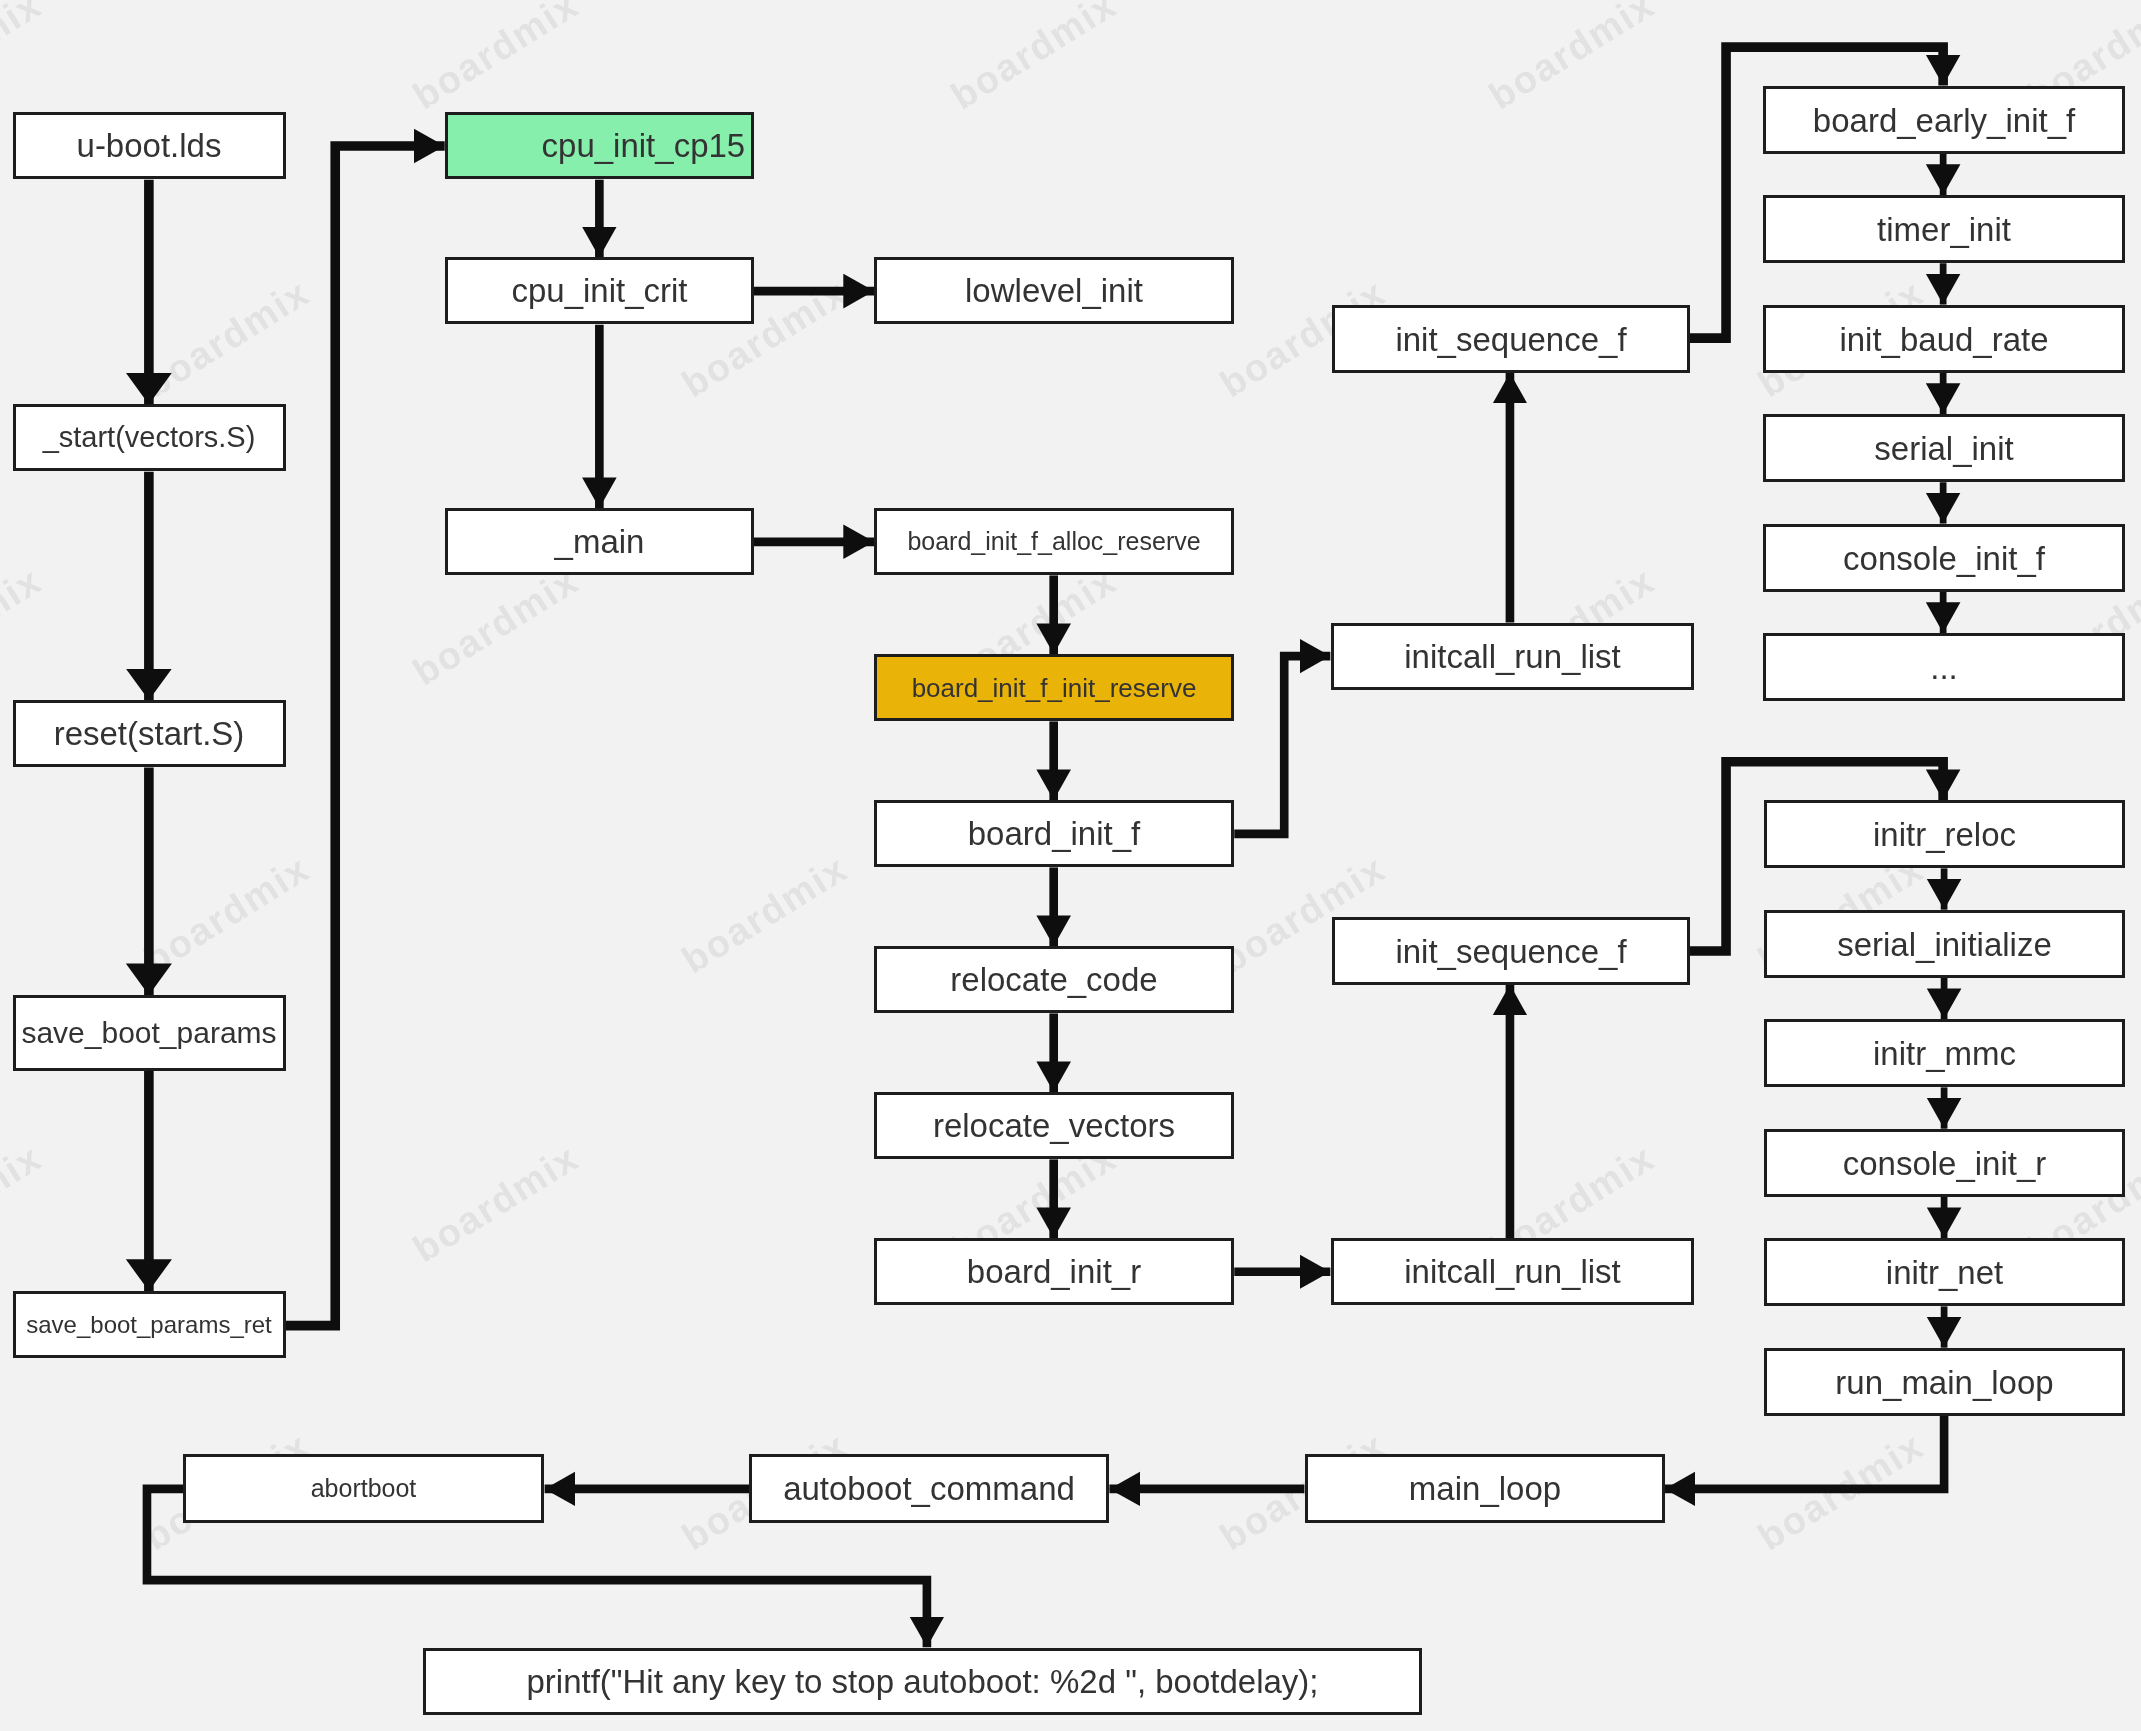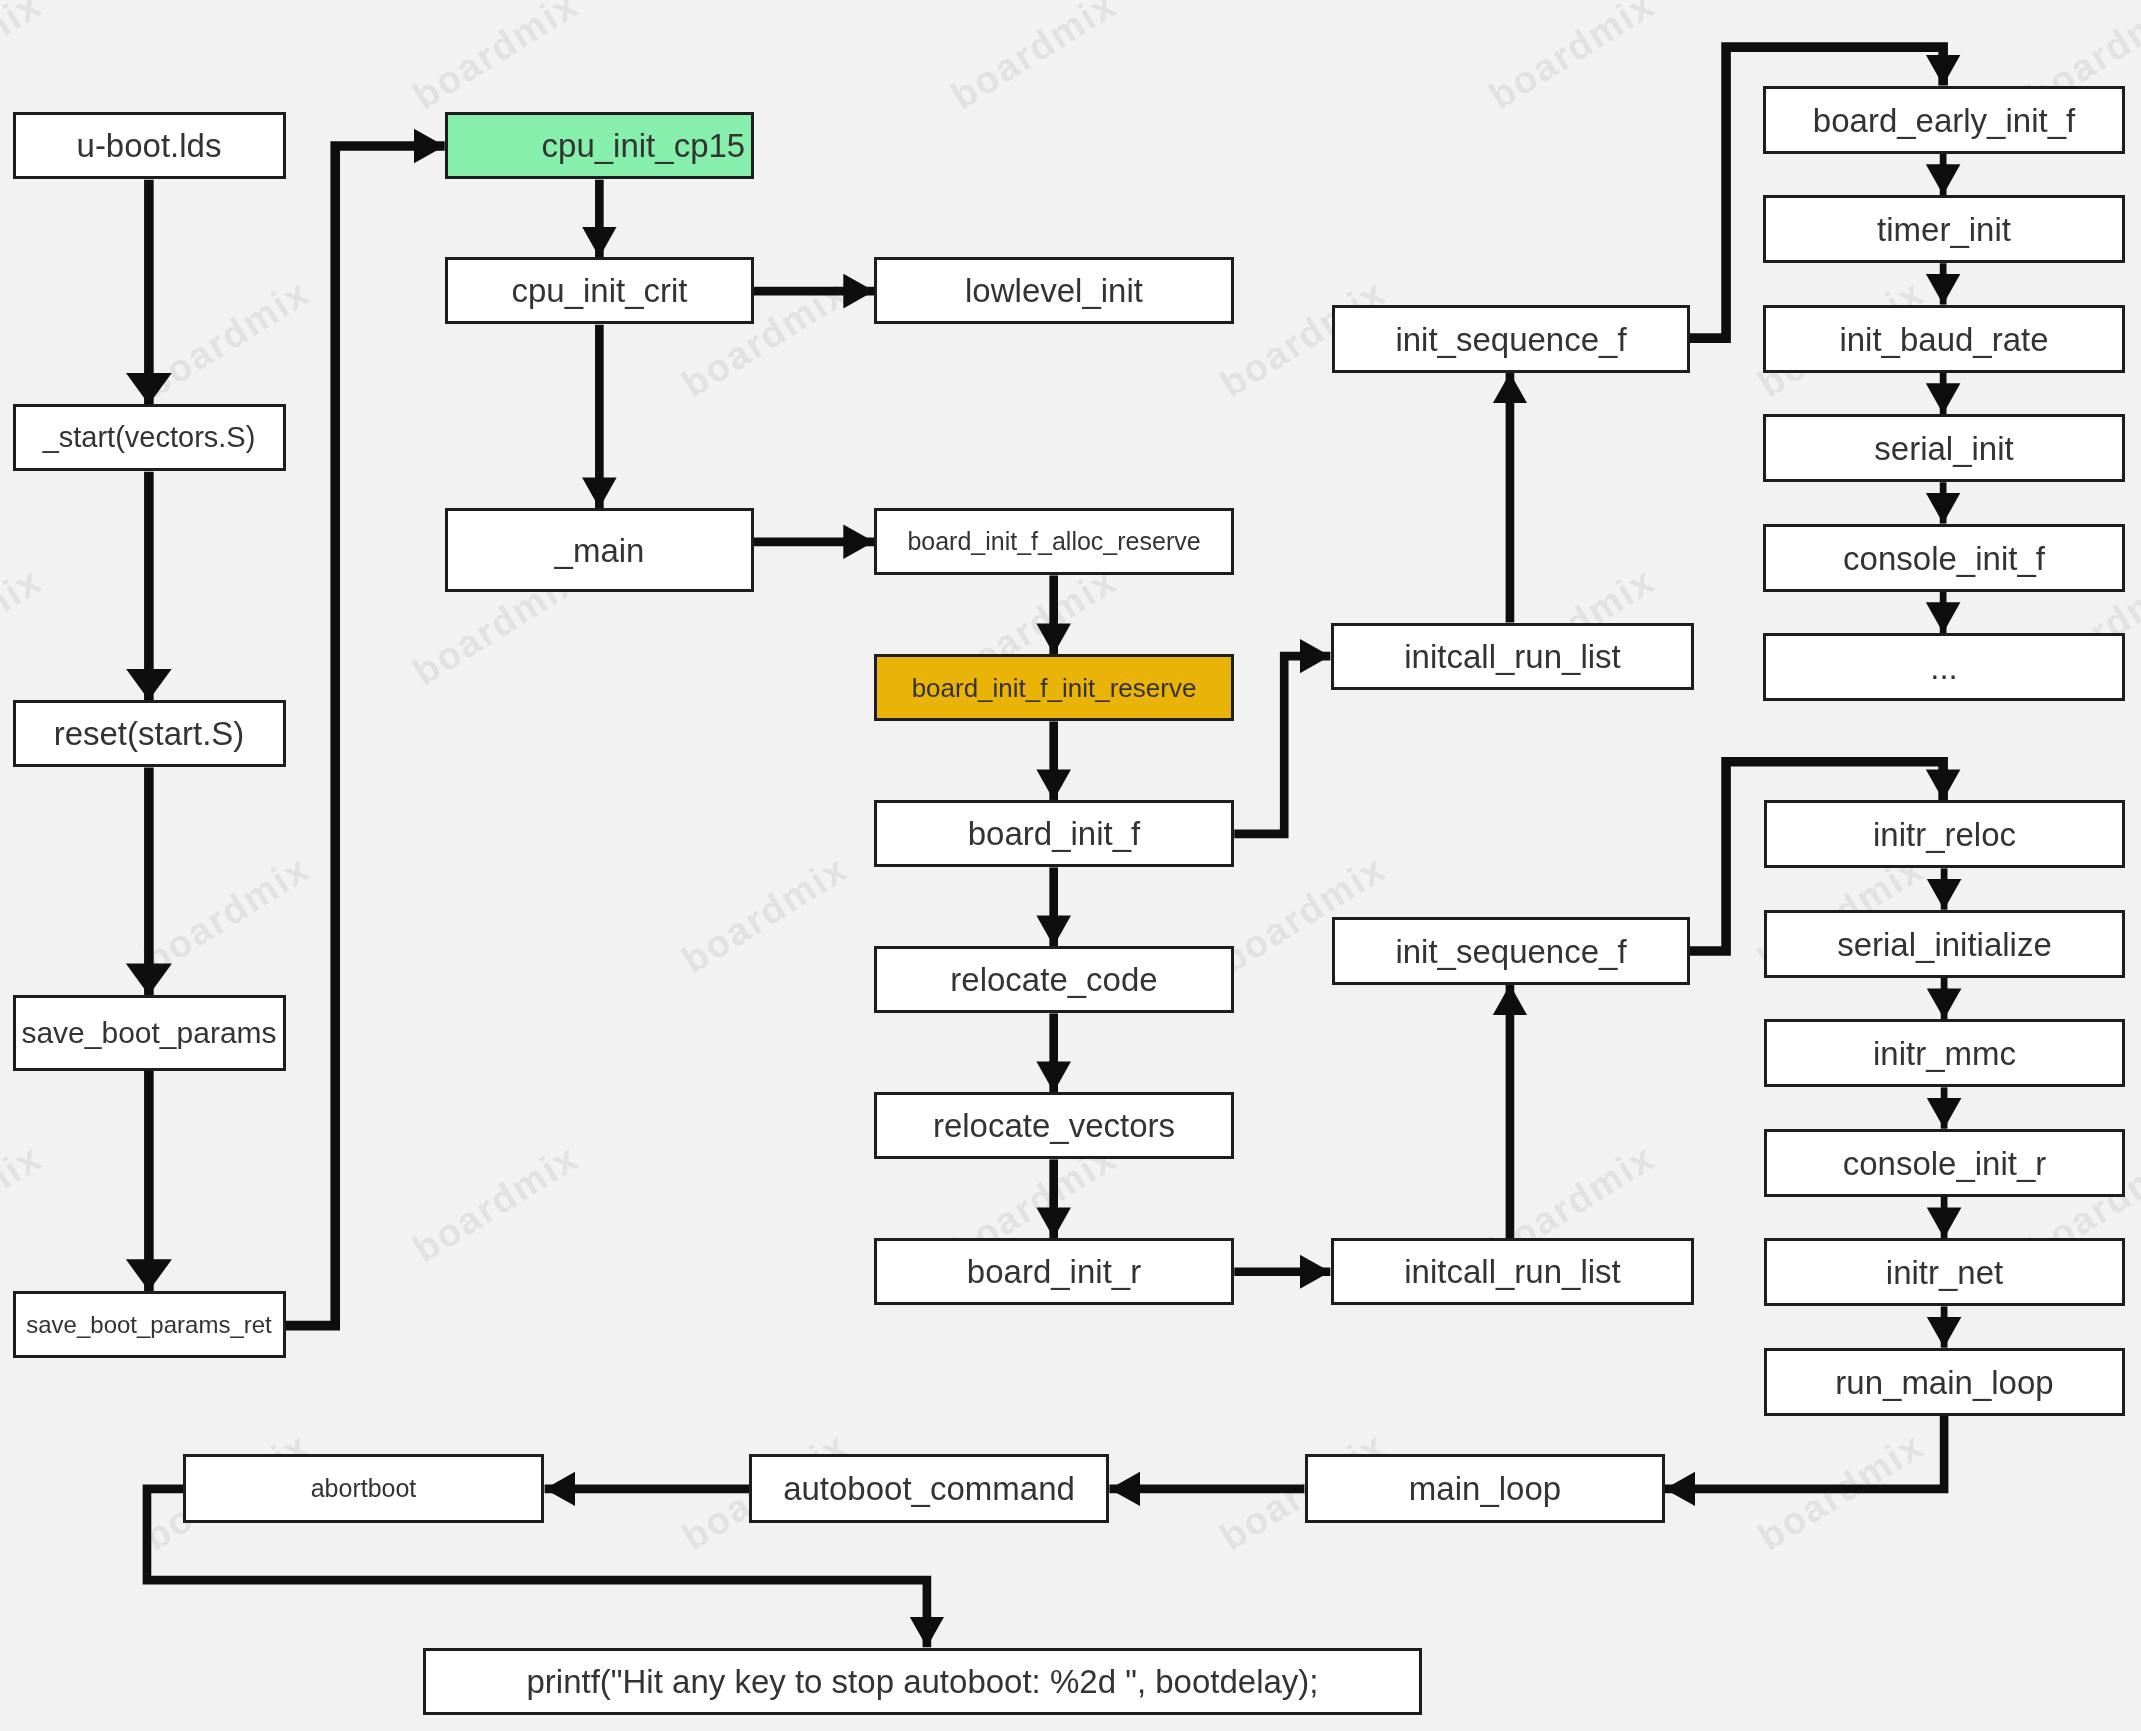--- a/index.html
+++ b/index.html
@@ -118,21 +118,21 @@
       </div>
       <div class="node" style="left: 12.5px; top: 1291px; width: 273px; height: 67px; background: rgb(255, 255, 255); border-color: rgb(29, 29, 29); color: rgb(51, 51, 51);">
         <span style="font-size: 24px;">save_boot_params_ret</span>
       </div>
       <div class="node" style="left: 445px; top: 112px; width: 309px; height: 67px; background: #86efac; border-color: rgb(29, 29, 29); color: rgb(51, 51, 51); justify-content: flex-end;">
         <span style="font-size: 33px;">cpu_init_cp15</span>
       </div>
       <div class="node" style="left: 445px; top: 257px; width: 309px; height: 67px; background: rgb(255, 255, 255); border-color: rgb(29, 29, 29); color: rgb(51, 51, 51);">
         <span style="font-size: 33px;">cpu_init_crit</span>
       </div>
-      <div class="node" style="left: 445px; top: 508px; width: 309px; height: 84px; background: rgb(255, 255, 255); border-color: rgb(29, 29, 29); color: rgb(51, 51, 51);">
+      <div class="node" style="left: 445px; top: 508px; width: 309px; height: 67px; background: rgb(255, 255, 255); border-color: rgb(29, 29, 29); color: rgb(51, 51, 51);">
         <span style="font-size: 33px;">_main</span>
       </div>
       <div class="node" style="left: 874px; top: 257px; width: 360px; height: 67px; background: rgb(255, 255, 255); border-color: rgb(29, 29, 29); color: rgb(51, 51, 51);">
         <span style="font-size: 33px;">lowlevel_init</span>
       </div>
       <div class="node" style="left: 874px; top: 508px; width: 360px; height: 67px; background: rgb(255, 255, 255); border-color: rgb(29, 29, 29); color: rgb(51, 51, 51);">
         <span style="font-size: 25px;">board_init_f_alloc_reserve</span>
       </div>
       <div class="node" style="left: 874px; top: 654px; width: 360px; height: 67px; background: #eab308; border-color: rgb(29, 29, 29); color: rgb(51, 51, 51);">
         <span style="font-size: 26px;">board_init_f_init_reserve</span>

